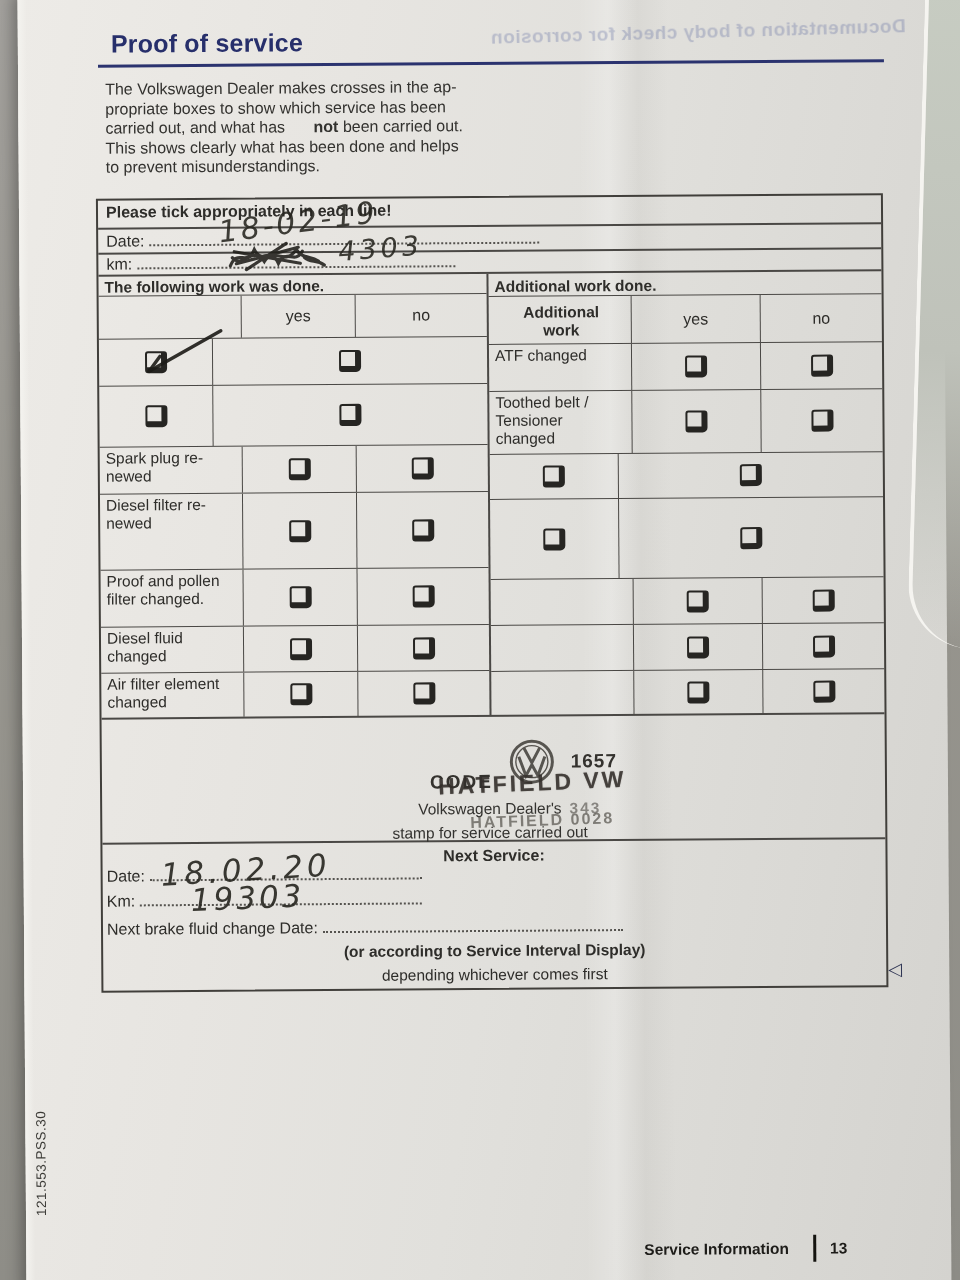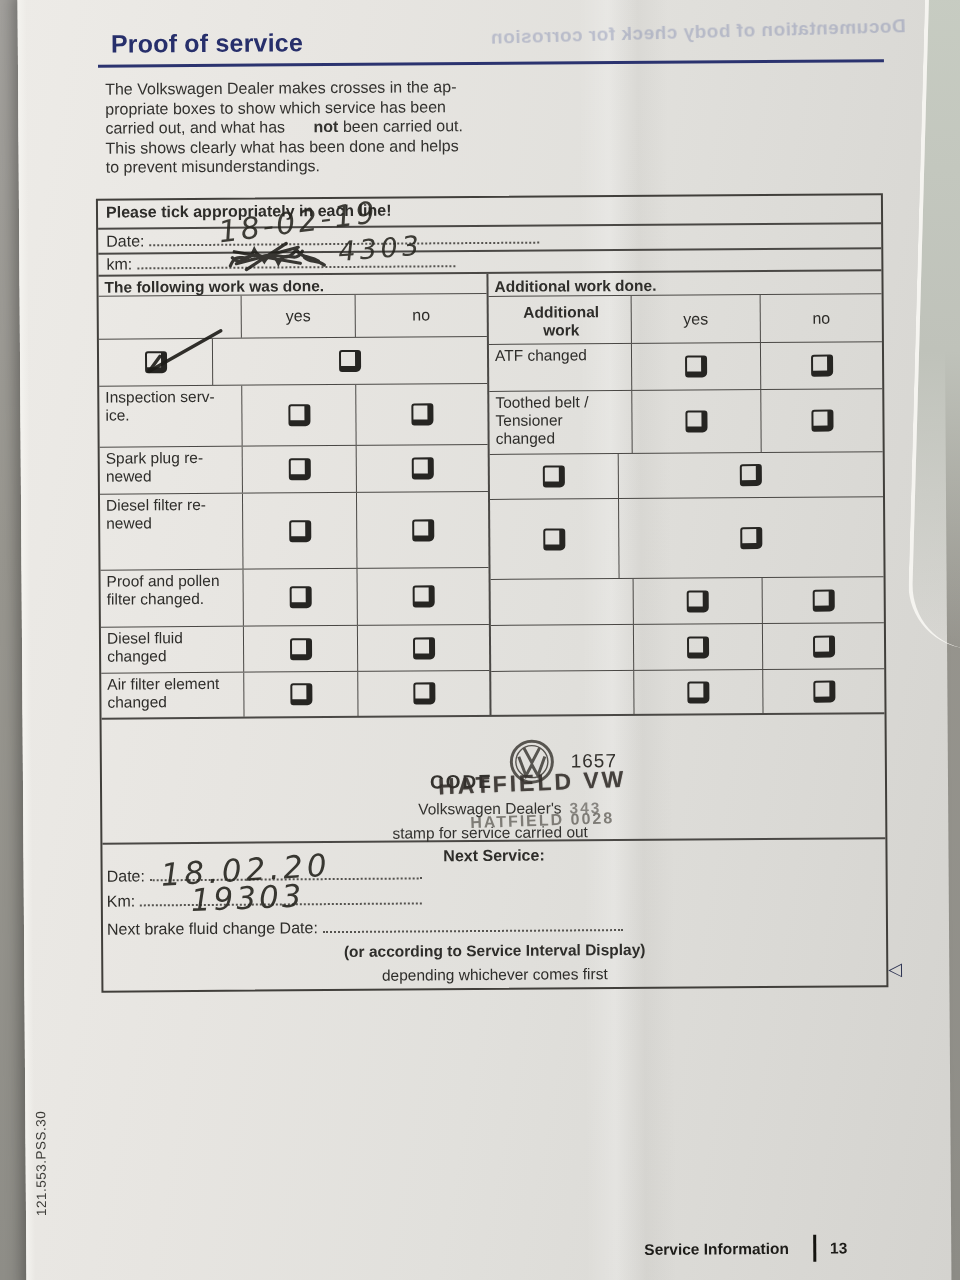--- a/index.html
+++ b/index.html
@@ -96,21 +96,21 @@
     border:2.5px solid #262522;border-right-width:6px;border-bottom-width:6px;
     border-radius:3px 3px 5px 3px;}
   .tick{display:none;position:absolute;left:38px;top:-16px;width:92px;height:58px;z-index:5;overflow:visible;}
 
   
   .stamp-area{position:absolute;left:0;top:519px;width:100%;height:125px;
     box-sizing:border-box;border-bottom:2px solid #4a4845;}
   .code-line{position:absolute;left:0;top:14px;width:100%;display:flex;align-items:center;
     justify-content:center;gap:16px;padding-left:60px;box-sizing:border-box;}
   .code-lbl{font-size:19px;font-weight:bold;letter-spacing:2px;color:#34322e;margin-top:40px;}
-  .code-num{font-size:19px;font-weight:normal;letter-spacing:1px;color:#34322e;}
+  .code-num{font-size:19px;font-weight:bold;letter-spacing:1px;color:#34322e;}
   .vw-logo{width:46px;height:46px;opacity:.85;}
   .stamp-name{position:absolute;left:336px;top:53px;font-size:23px;font-weight:bold;
     letter-spacing:3px;color:rgba(52,48,44,.82);transform:rotate(-2deg);
     text-shadow:0 0 1px rgba(52,48,44,.5);}
   .printed1{position:absolute;left:316px;top:83px;font-size:15.5px;color:#33322f;}
   .stamp-detail{margin-left:8px;font-weight:bold;color:rgba(62,58,52,.55);letter-spacing:2px;}
   .stamp-line2{position:absolute;left:368px;top:95px;font-size:16px;font-weight:bold;
     letter-spacing:2px;color:rgba(60,56,50,.6);transform:rotate(-1.5deg);}
   .printed2{position:absolute;left:290px;top:107px;font-size:15.5px;color:#33322f;}
 
@@ -196,22 +196,20 @@
           <path d="M12,48 L84,8"></path>
           <path d="M12,48 L23,33"></path>
         </g>
       </svg>
     </div>
     <div class="c-no">
       <span class="checkbox"></span>
     </div>
   </div>
             <div class="t-row">
-    <div class="c-label"><span>Inspection serv-
-ice.</span></div>
     <div class="c-yes">
       <span class="checkbox"></span>
 
     </div>
     <div class="c-no">
       <span class="checkbox"></span>
     </div>
   </div>
             <div class="t-row">
     <div class="c-label"><span>Spark plug re-

